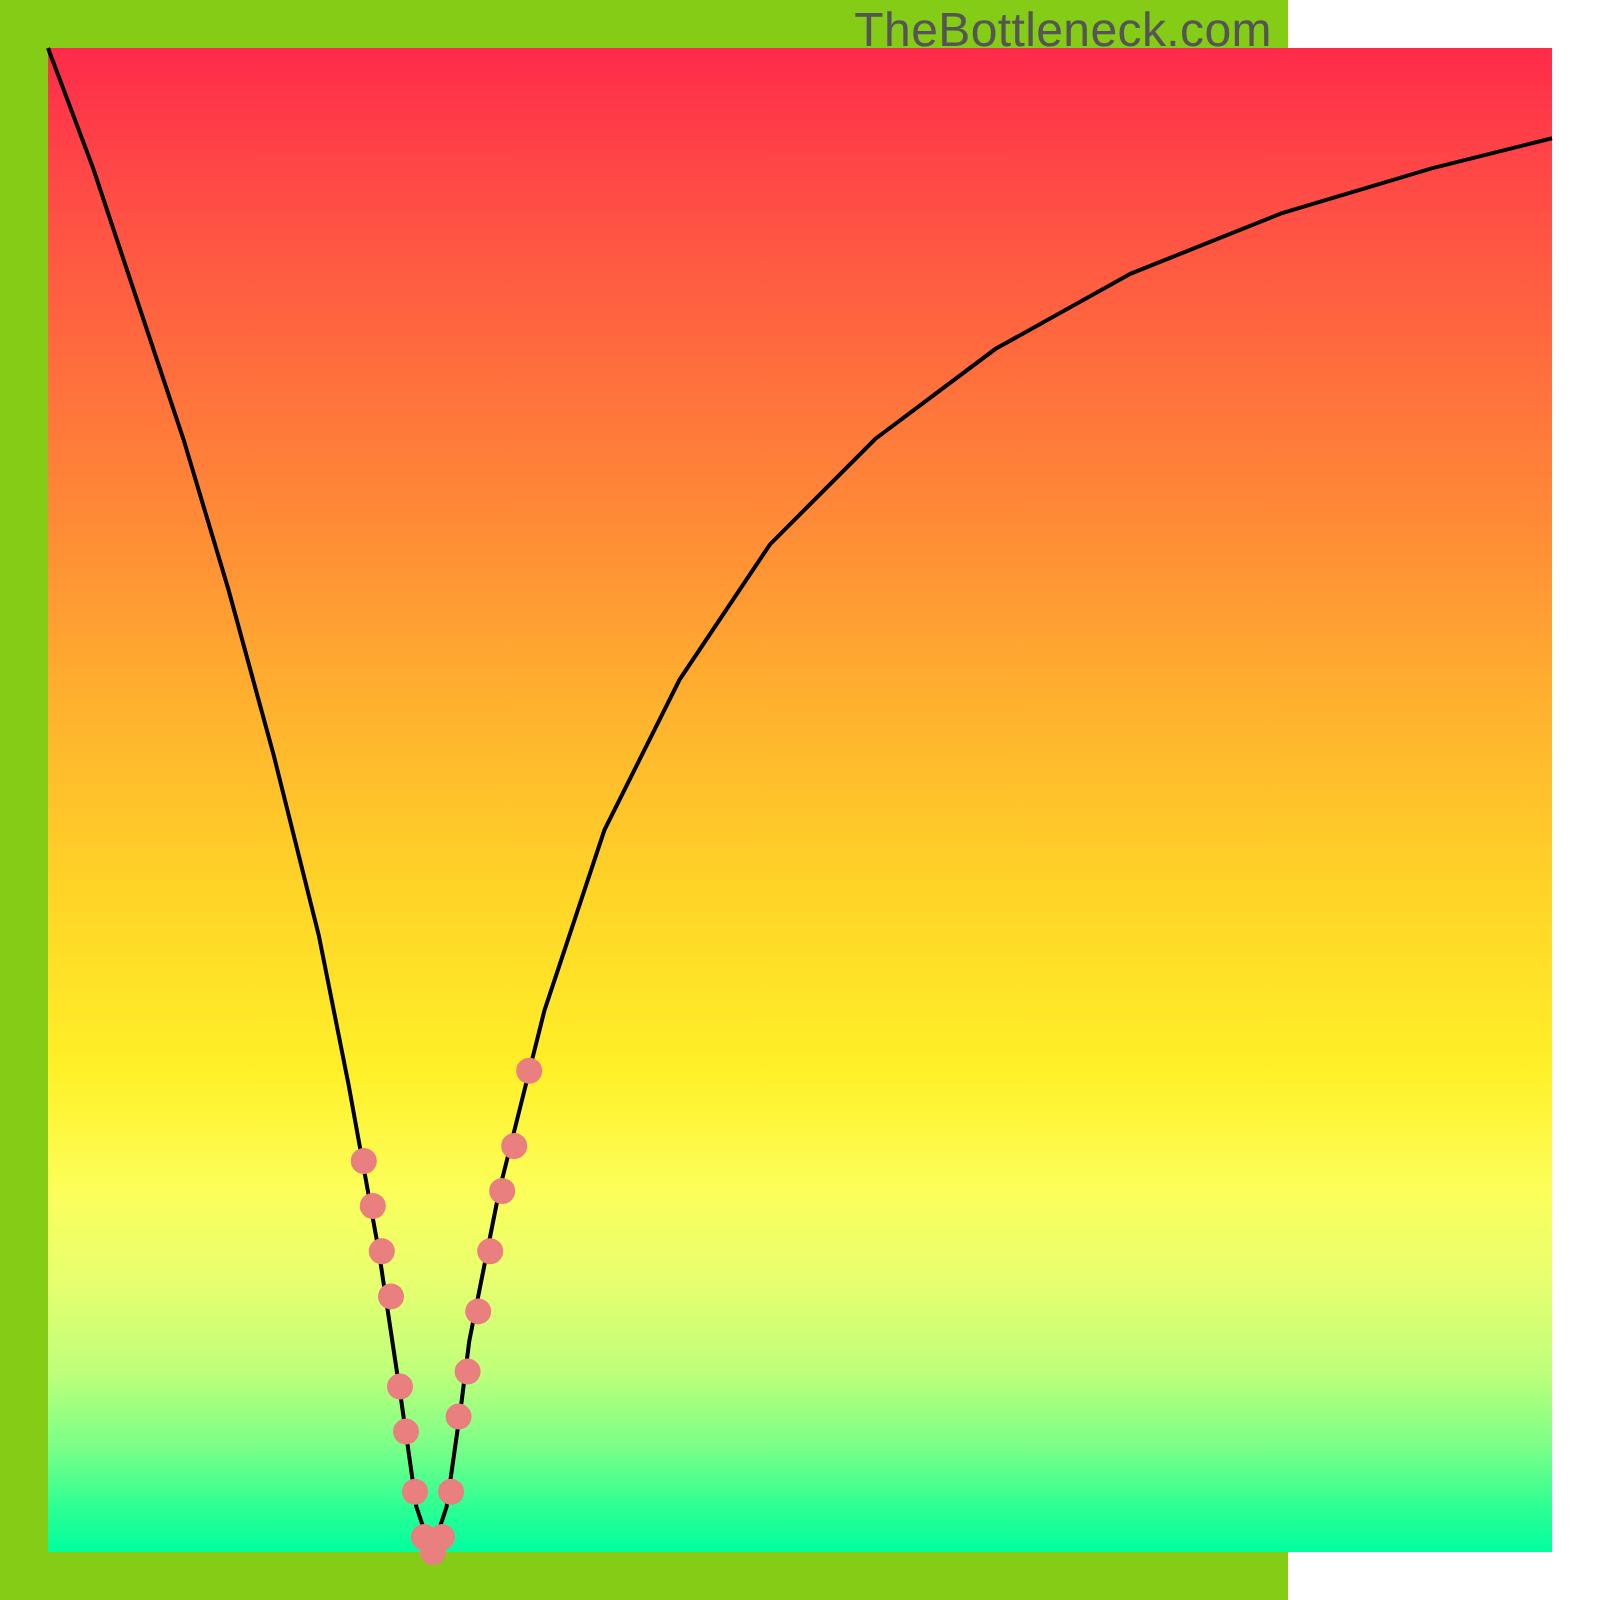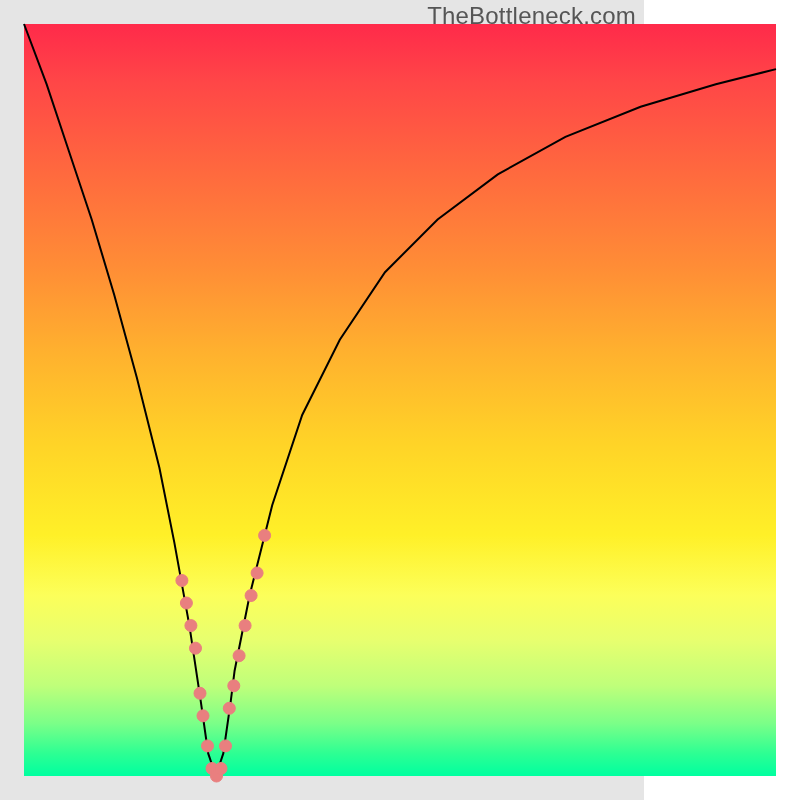--- a/index.html
+++ b/index.html
@@ -7,21 +7,21 @@
     padding: 0;
     width: 800px;
     height: 800px;
     overflow: hidden;
     font-family: -apple-system, Helvetica, Arial, sans-serif;
   }
   .frame {
     position: relative;
     width: 644px;
     height: 800px;
-    background: #e5e5e5;
+    background: #84cc16;
     box-sizing: border-box;
   }
   .plot-area {
     position: absolute;
     left: 24px;
     top: 24px;
     width: 752px;
     height: 752px;
     background: linear-gradient(
       to bottom,

